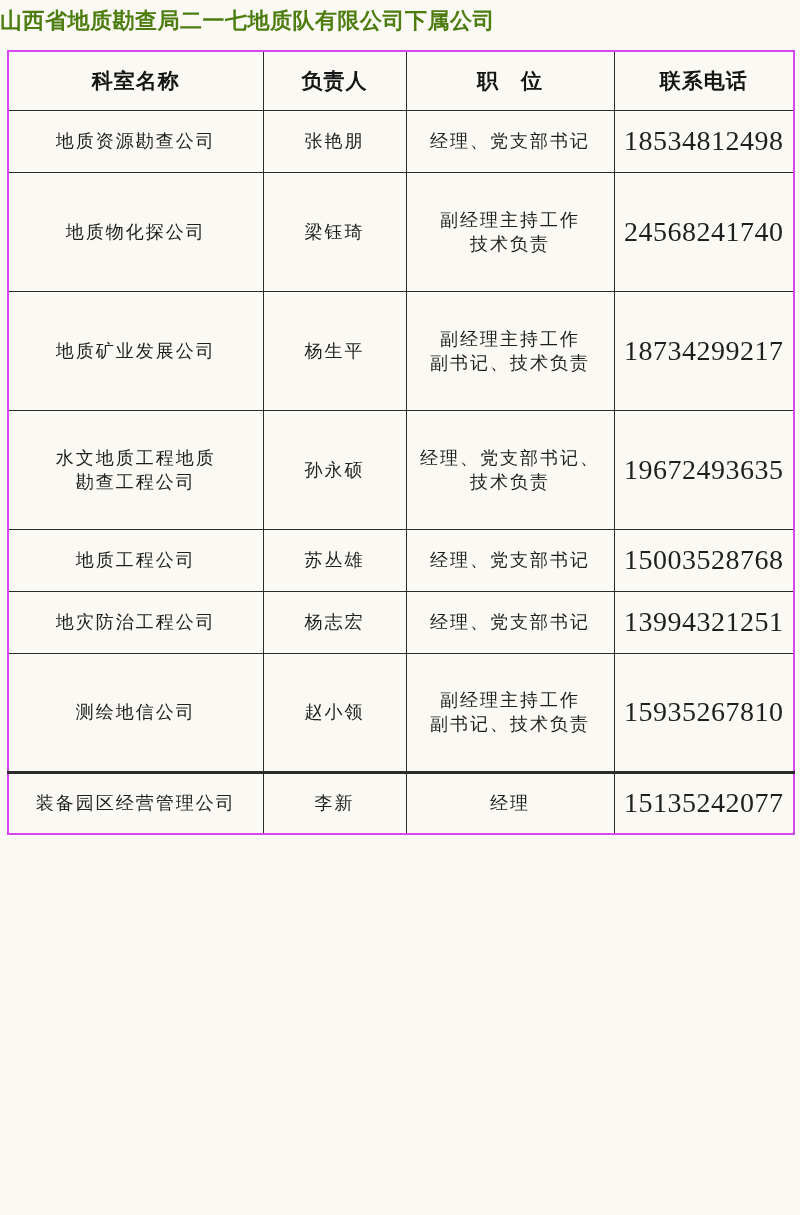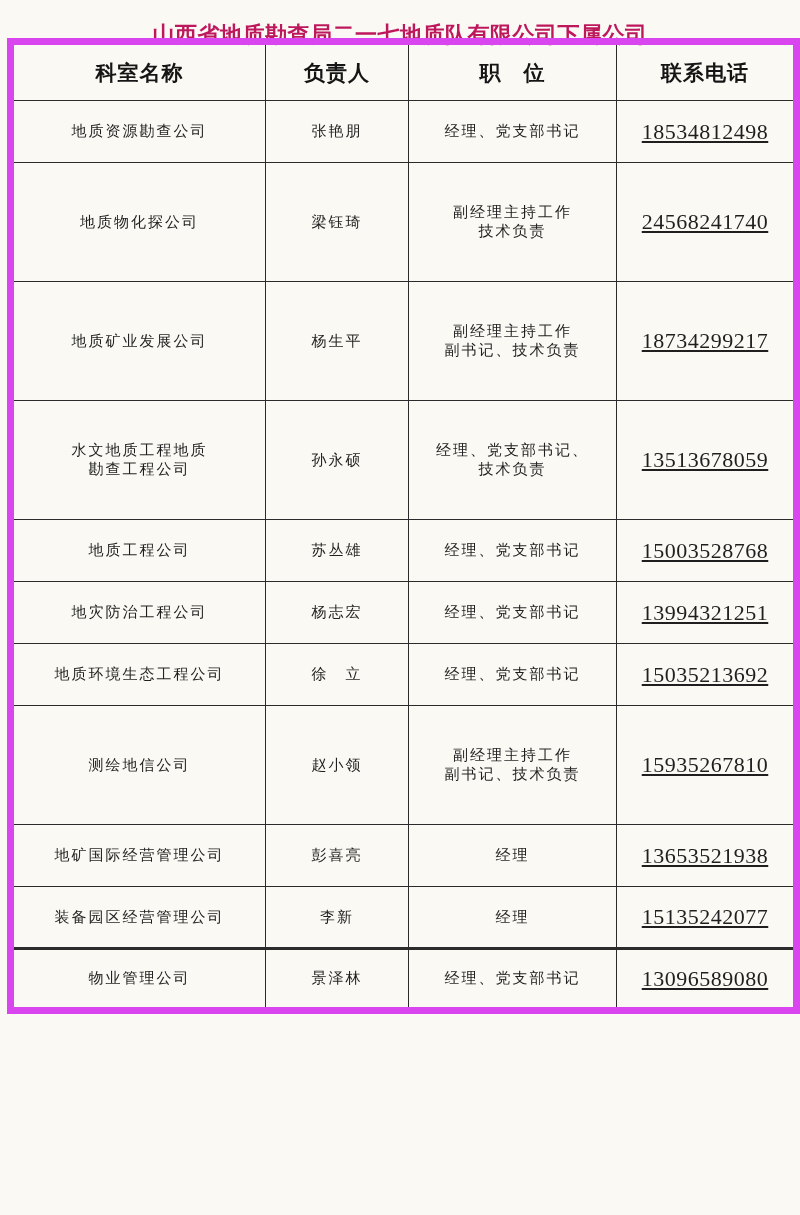--- a/index.html
+++ b/index.html
@@ -10,36 +10,36 @@
     width: 800px;
     height: 1215px;
     background: #faf9f4;
     color: #1f1f1f;
     font-family: "Liberation Serif", "DejaVu Serif", serif;
     position: relative;
     overflow: hidden;
   }
   .page-title {
     margin: 0;
-    padding-top: 20px;
-    text-align: center;
+    padding-top: 6px;
+    text-align: left;
     font-family: "Liberation Sans", "DejaVu Sans", sans-serif;
     font-weight: bold;
     font-size: 22px;
     letter-spacing: 0.5px;
-    color: #be185d;
+    color: #4d7c0f;
   }
   table.doc-table {
     position: absolute;
     left: 7px;
-    top: 38px;
+    top: 50px;
     width: 786px;
     border-collapse: collapse;
     table-layout: fixed;
-    border: 7px solid #d946ef;
+    border: 2px solid #d946ef;
   }
   table.doc-table th,
   table.doc-table td {
     border: 1.3px solid #2b2b2b;
     text-align: center;
     vertical-align: middle;
     padding: 2px 4px;
     overflow: hidden;
   }
   thead tr { height: 59px; }
@@ -48,27 +48,26 @@
   
   tbody tr:last-child td { border-top: 3px solid #2b2b2b; }
   th {
     font-family: "Liberation Sans", "DejaVu Sans", sans-serif;
     font-weight: bold;
     font-size: 21px;
     letter-spacing: 1px;
     color: #151515;
   }
   td {
-    font-size: 15px;
+    font-size: 18px;
     letter-spacing: 2px;
   }
   td.phone-cell {
-    font-size: 22px;
+    font-size: 28px;
     letter-spacing: 0.5px;
-    text-decoration: underline;
   }
   td .line + .line { }
 </style>
 </head>
 <body>
 
 <h1 class="page-title">山西省地质勘查局二一七地质队有限公司下属公司</h1>
 
 <table class="doc-table">
   <colgroup>
@@ -136,21 +135,21 @@
           <div class="line">勘查工程公司</div>
         </td>
     <td class="person-cell">
           <div class="line">孙永硕</div>
         </td>
     <td class="position-cell">
           <div class="line">经理、党支部书记、</div>
           <div class="line">技术负责</div>
         </td>
     <td class="phone-cell">
-          <div class="line">13513678059</div>
+          <div class="line">19672493635</div>
         </td>
   </tr>
       <tr>
     <td class="name-cell">
           <div class="line">地质工程公司</div>
         </td>
     <td class="person-cell">
           <div class="line">苏丛雄</div>
         </td>
     <td class="position-cell">
@@ -165,87 +164,45 @@
           <div class="line">地灾防治工程公司</div>
         </td>
     <td class="person-cell">
           <div class="line">杨志宏</div>
         </td>
     <td class="position-cell">
           <div class="line">经理、党支部书记</div>
         </td>
     <td class="phone-cell">
           <div class="line">13994321251</div>
-        </td>
-  </tr>
-      <tr>
-    <td class="name-cell">
-          <div class="line">地质环境生态工程公司</div>
-        </td>
-    <td class="person-cell">
-          <div class="line">徐　立</div>
-        </td>
-    <td class="position-cell">
-          <div class="line">经理、党支部书记</div>
-        </td>
-    <td class="phone-cell">
-          <div class="line">15035213692</div>
         </td>
   </tr>
       <tr class="tall">
     <td class="name-cell">
           <div class="line">测绘地信公司</div>
         </td>
     <td class="person-cell">
           <div class="line">赵小领</div>
         </td>
     <td class="position-cell">
           <div class="line">副经理主持工作</div>
           <div class="line">副书记、技术负责</div>
         </td>
     <td class="phone-cell">
           <div class="line">15935267810</div>
         </td>
   </tr>
       <tr>
     <td class="name-cell">
-          <div class="line">地矿国际经营管理公司</div>
-        </td>
-    <td class="person-cell">
-          <div class="line">彭喜亮</div>
+          <div class="line">装备园区经营管理公司</div>
+        </td>
+    <td class="person-cell">
+          <div class="line">李新</div>
         </td>
     <td class="position-cell">
           <div class="line">经理</div>
         </td>
     <td class="phone-cell">
-          <div class="line">13653521938</div>
-        </td>
-  </tr>
-      <tr>
-    <td class="name-cell">
-          <div class="line">装备园区经营管理公司</div>
-        </td>
-    <td class="person-cell">
-          <div class="line">李新</div>
-        </td>
-    <td class="position-cell">
-          <div class="line">经理</div>
-        </td>
-    <td class="phone-cell">
           <div class="line">15135242077</div>
-        </td>
-  </tr>
-      <tr>
-    <td class="name-cell">
-          <div class="line">物业管理公司</div>
-        </td>
-    <td class="person-cell">
-          <div class="line">景泽林</div>
-        </td>
-    <td class="position-cell">
-          <div class="line">经理、党支部书记</div>
-        </td>
-    <td class="phone-cell">
-          <div class="line">13096589080</div>
         </td>
   </tr>
     </tbody>
 </table>
 
 </body></html>

